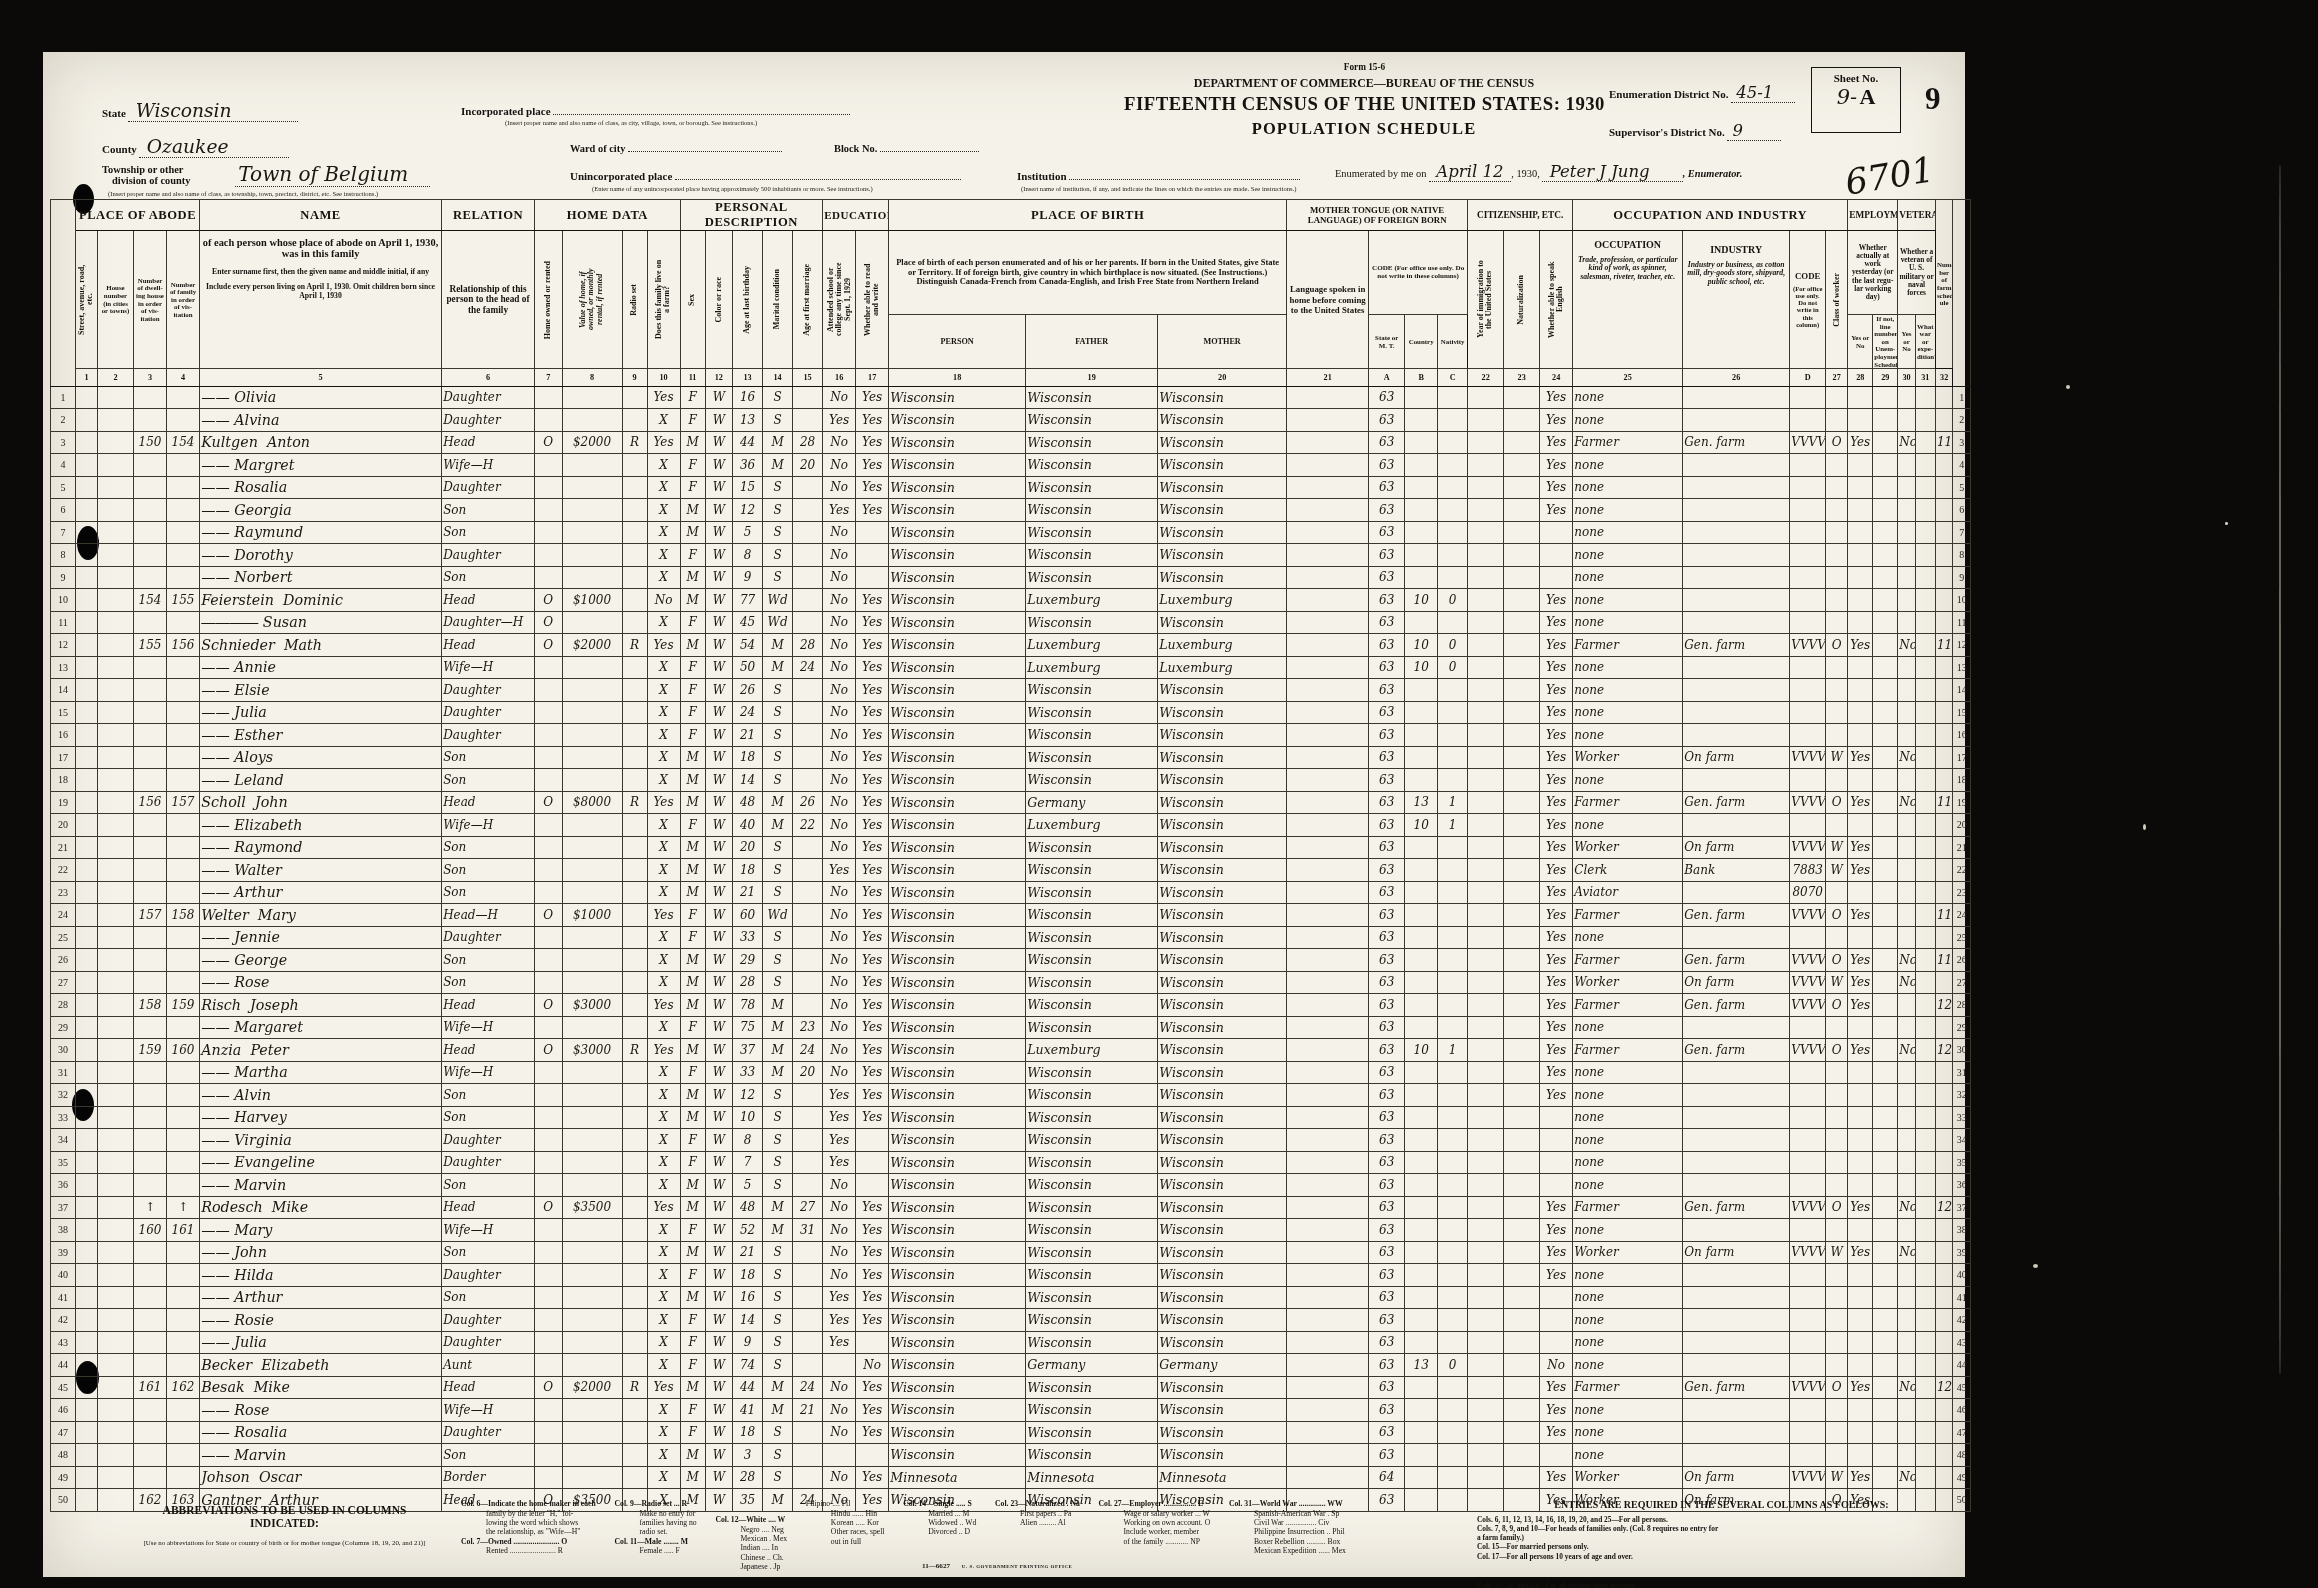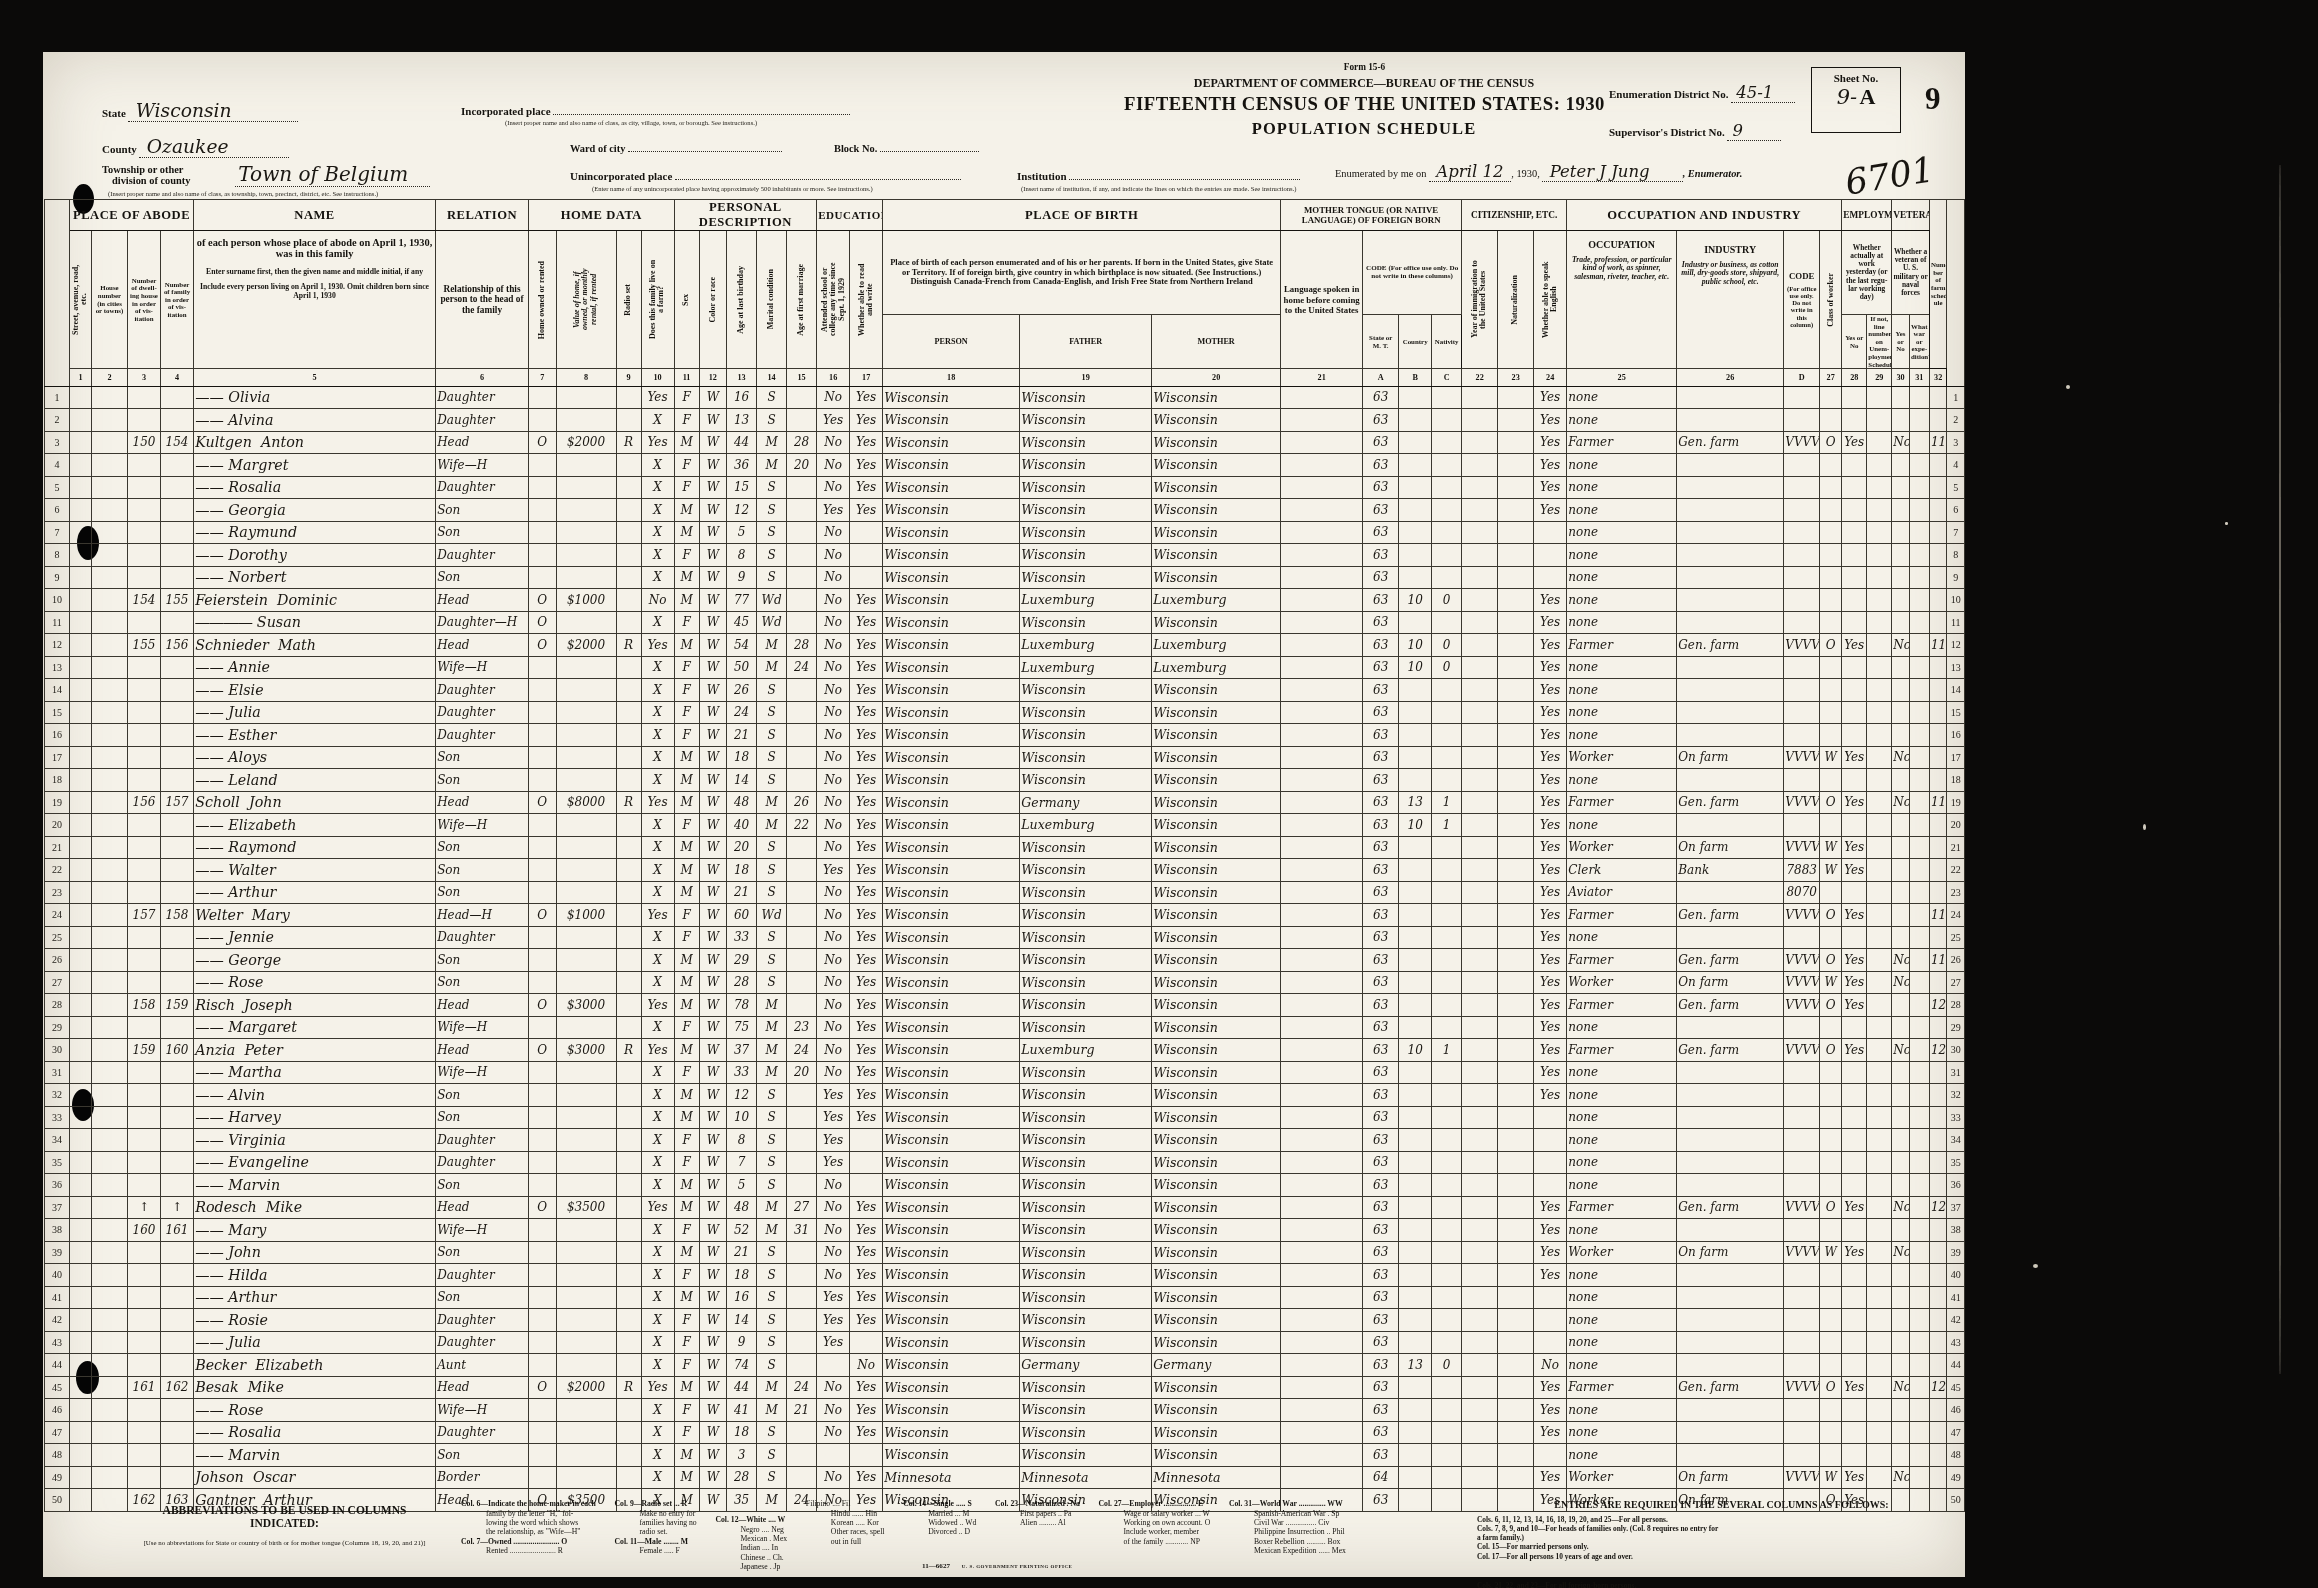--- a/index.html
+++ b/index.html
@@ -138,21 +138,21 @@
     <div class="abs stamp9" style="left:1882px;top:28.6px;">9</div>
 
     <div class="abs" style="left:1292px;top:110px;white-space:nowrap;">
       <span class="printed" style="font-size:10.4px;">Enumerated by me on</span>
       <span class="hw" style="font-size:16.5px;border-bottom:1.1px dotted #2b2822;padding:0 7.7px;">April 12</span><span class="printed" style="font-size:10.4px;">, 1930,</span>
       <span class="hw" style="font-size:16.5px;border-bottom:1.1px dotted #2b2822;padding:0 33px 0 7.7px;">Peter J Jung</span><span class="printed" style="font-size:10.4px;font-style:italic;font-weight:bold;">, Enumerator.</span>
     </div>
     <div class="abs serial" style="left:1802px;top:104px;">6701</div>
   </div>
 
-  <table class="census abs" style="left:1px;top:147px;width:1919px;border-radius:28px;">
+  <table class="census abs" style="left:7px;top:147px;width:1919px;border-radius:28px;">
     <colgroup id="cols">
         <col style="width: 25px;">
         <col style="width: 22px;">
         <col style="width: 36px;">
         <col style="width: 33px;">
         <col style="width: 33px;">
         <col style="width: 242px;">
         <col style="width: 93px;">
         <col style="width: 27.5px;">
         <col style="width: 60px;">

